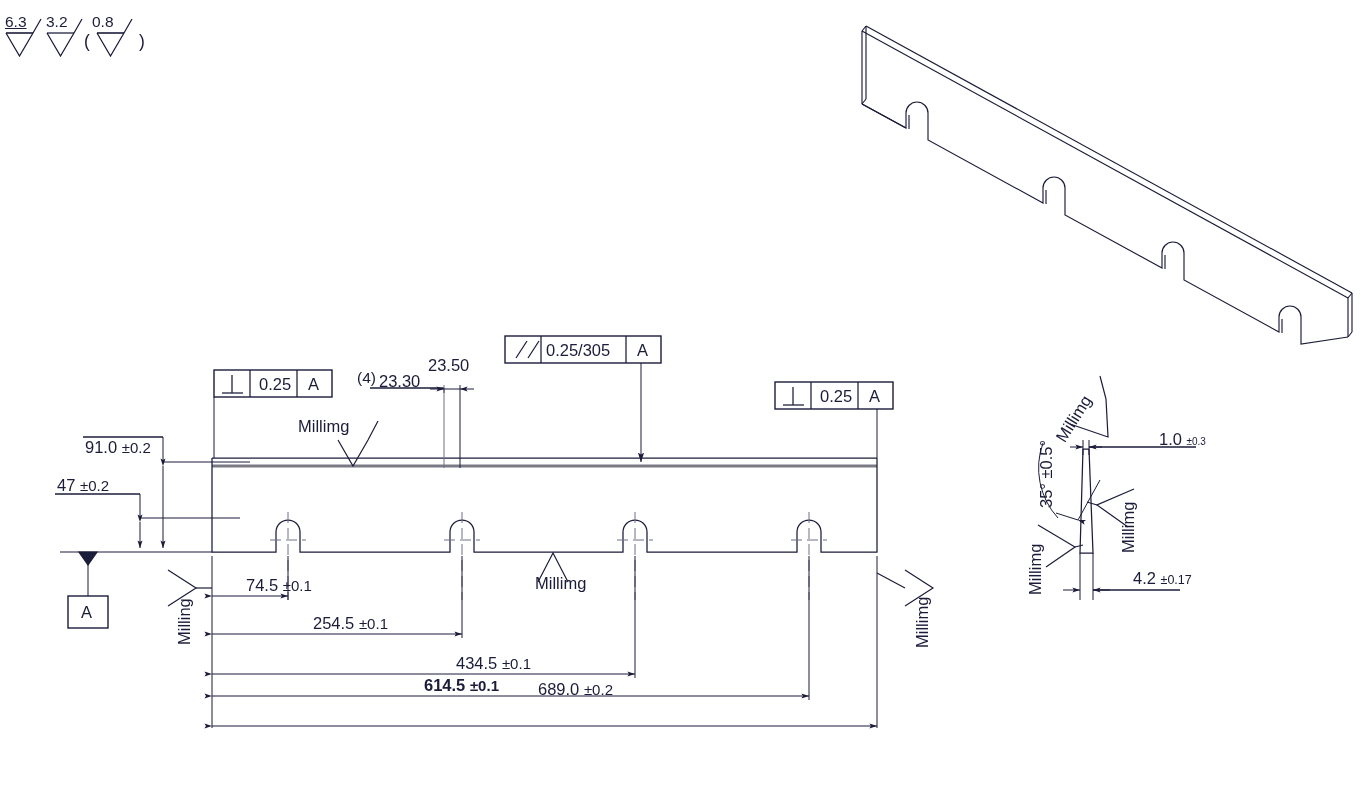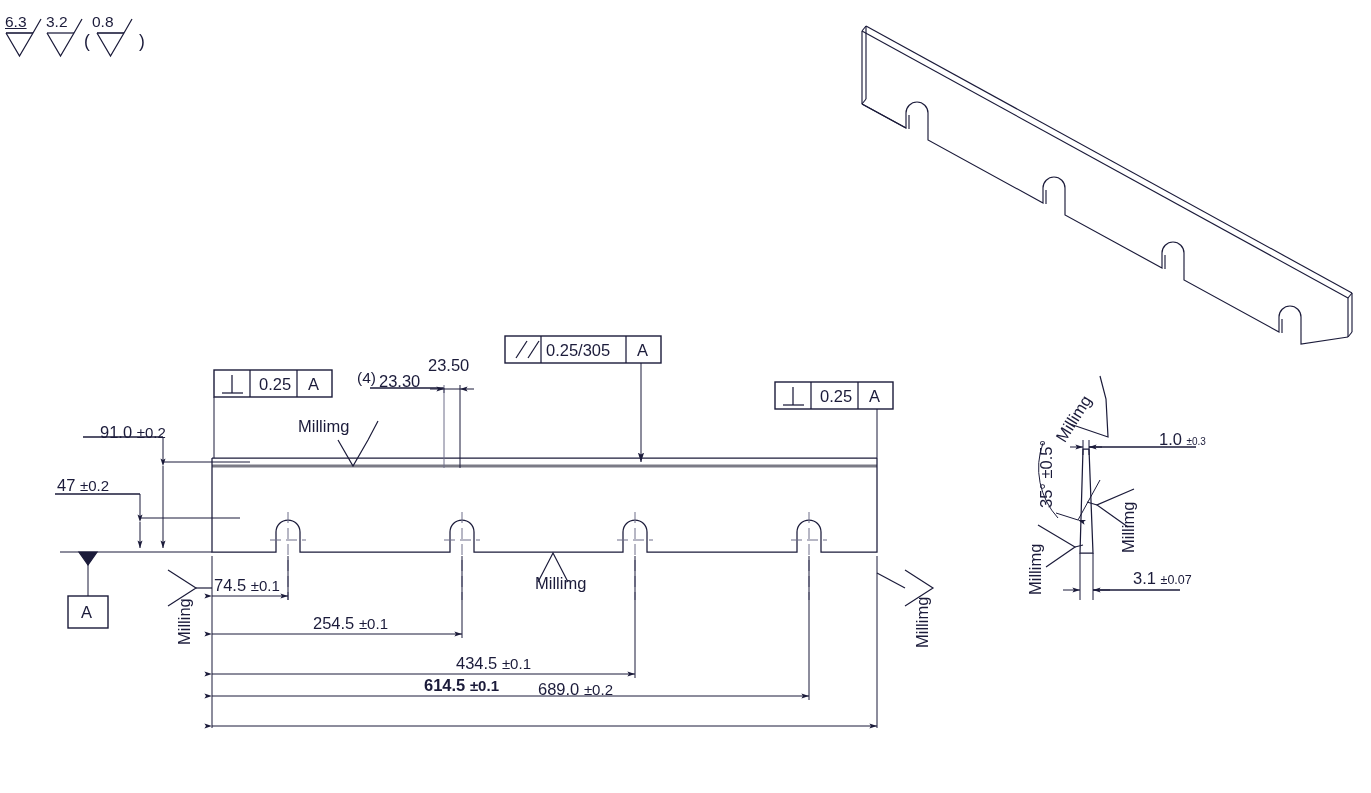--- a/index.html
+++ b/index.html
@@ -236,35 +236,35 @@
 <div class="txt t16" style="left:308px;top:376px;">A</div>
 
 <div class="txt t16" style="left:546px;top:342px;text-align:center;">0.25/305</div>
 <div class="txt t16" style="left:637px;top:342px;">A</div>
 
 <div class="txt t16" style="left:820px;top:388px;">0.25</div>
 <div class="txt t16" style="left:869px;top:388px;">A</div>
 
 <div class="txt t16" style="left:81px;top:604px;">A</div>
 
-<div class="txt t16" style="left:85px;top:424px;margin-left:15px;"><span>91.0</span> <span style="font-size:15px">±0.2</span></div>
+<div class="txt t16" style="left:85px;top:439px;"><span>91.0</span> <span style="font-size:15px">±0.2</span></div>
 <div class="txt t16" style="left:57px;top:477px;"><span>47</span> <span style="font-size:15px">±0.2</span></div>
 
 <div class="txt t15" style="left:357px;top:370px;">(4)</div>
 <div class="txt t16" style="left:383px;top:357px;margin-left:45px;">23.50</div>
 <div class="txt t16" style="left:379px;top:373px;">23.30</div>
 
-<div class="txt t16" style="left:214px;top:577px;"><span>74.5</span> <span style="font-size:15px">±0.1</span></div>
+<div class="txt t16" style="left:214px;top:577px;padding-left:32px;"><span>74.5</span> <span style="font-size:15px">±0.1</span></div>
 <div class="txt t16" style="left:313px;top:615px;"><span>254.5</span> <span style="font-size:15px">±0.1</span></div>
 <div class="txt t16" style="left:456px;top:655px;"><span>434.5</span> <span style="font-size:15px">±0.1</span></div>
 <div class="txt t16" style="left:424px;top:677px;font-weight:bold;"><span>614.5</span> <span style="font-size:15px">±0.1</span></div>
 <div class="txt t16" style="left:538px;top:681px;"><span>689.0</span> <span style="font-size:15px">±0.2</span></div>
 
 <div class="txt t16" style="left:1159px;top:431px;"><span>1.0</span> <span style="font-size:10px">±0.3</span></div>
-<div class="txt t16" style="left:1133px;top:570px;"><span>3.1</span> <span style="font-size:12.5px">±0.07</span></div>
+<div class="txt t16" style="left:1133px;top:570px;"><span>4.2</span> <span style="font-size:12.5px">±0.17</span></div>
 <div class="txt t16 rot90" style="left:1038px;top:508px;"><span>35°</span> <span>±0.5°</span></div>
 
 <div class="txt t16" style="left:298px;top:418px;">Millimg</div>
 <div class="txt t16" style="left:535px;top:575px;">Millimg</div>
 <div class="txt t16 rot90" style="left:176px;top:645px;">Milling</div>
 <div class="txt t16 rot90" style="left:914px;top:648px;">Millimg</div>
 <div class="txt t16 rotB" style="left:1053px;top:436px;">Millimg</div>
 <div class="txt t16 rot90" style="left:1120px;top:553px;">Millimg</div>
 <div class="txt t16 rot90" style="left:1027px;top:595px;">Millimg</div>
 

